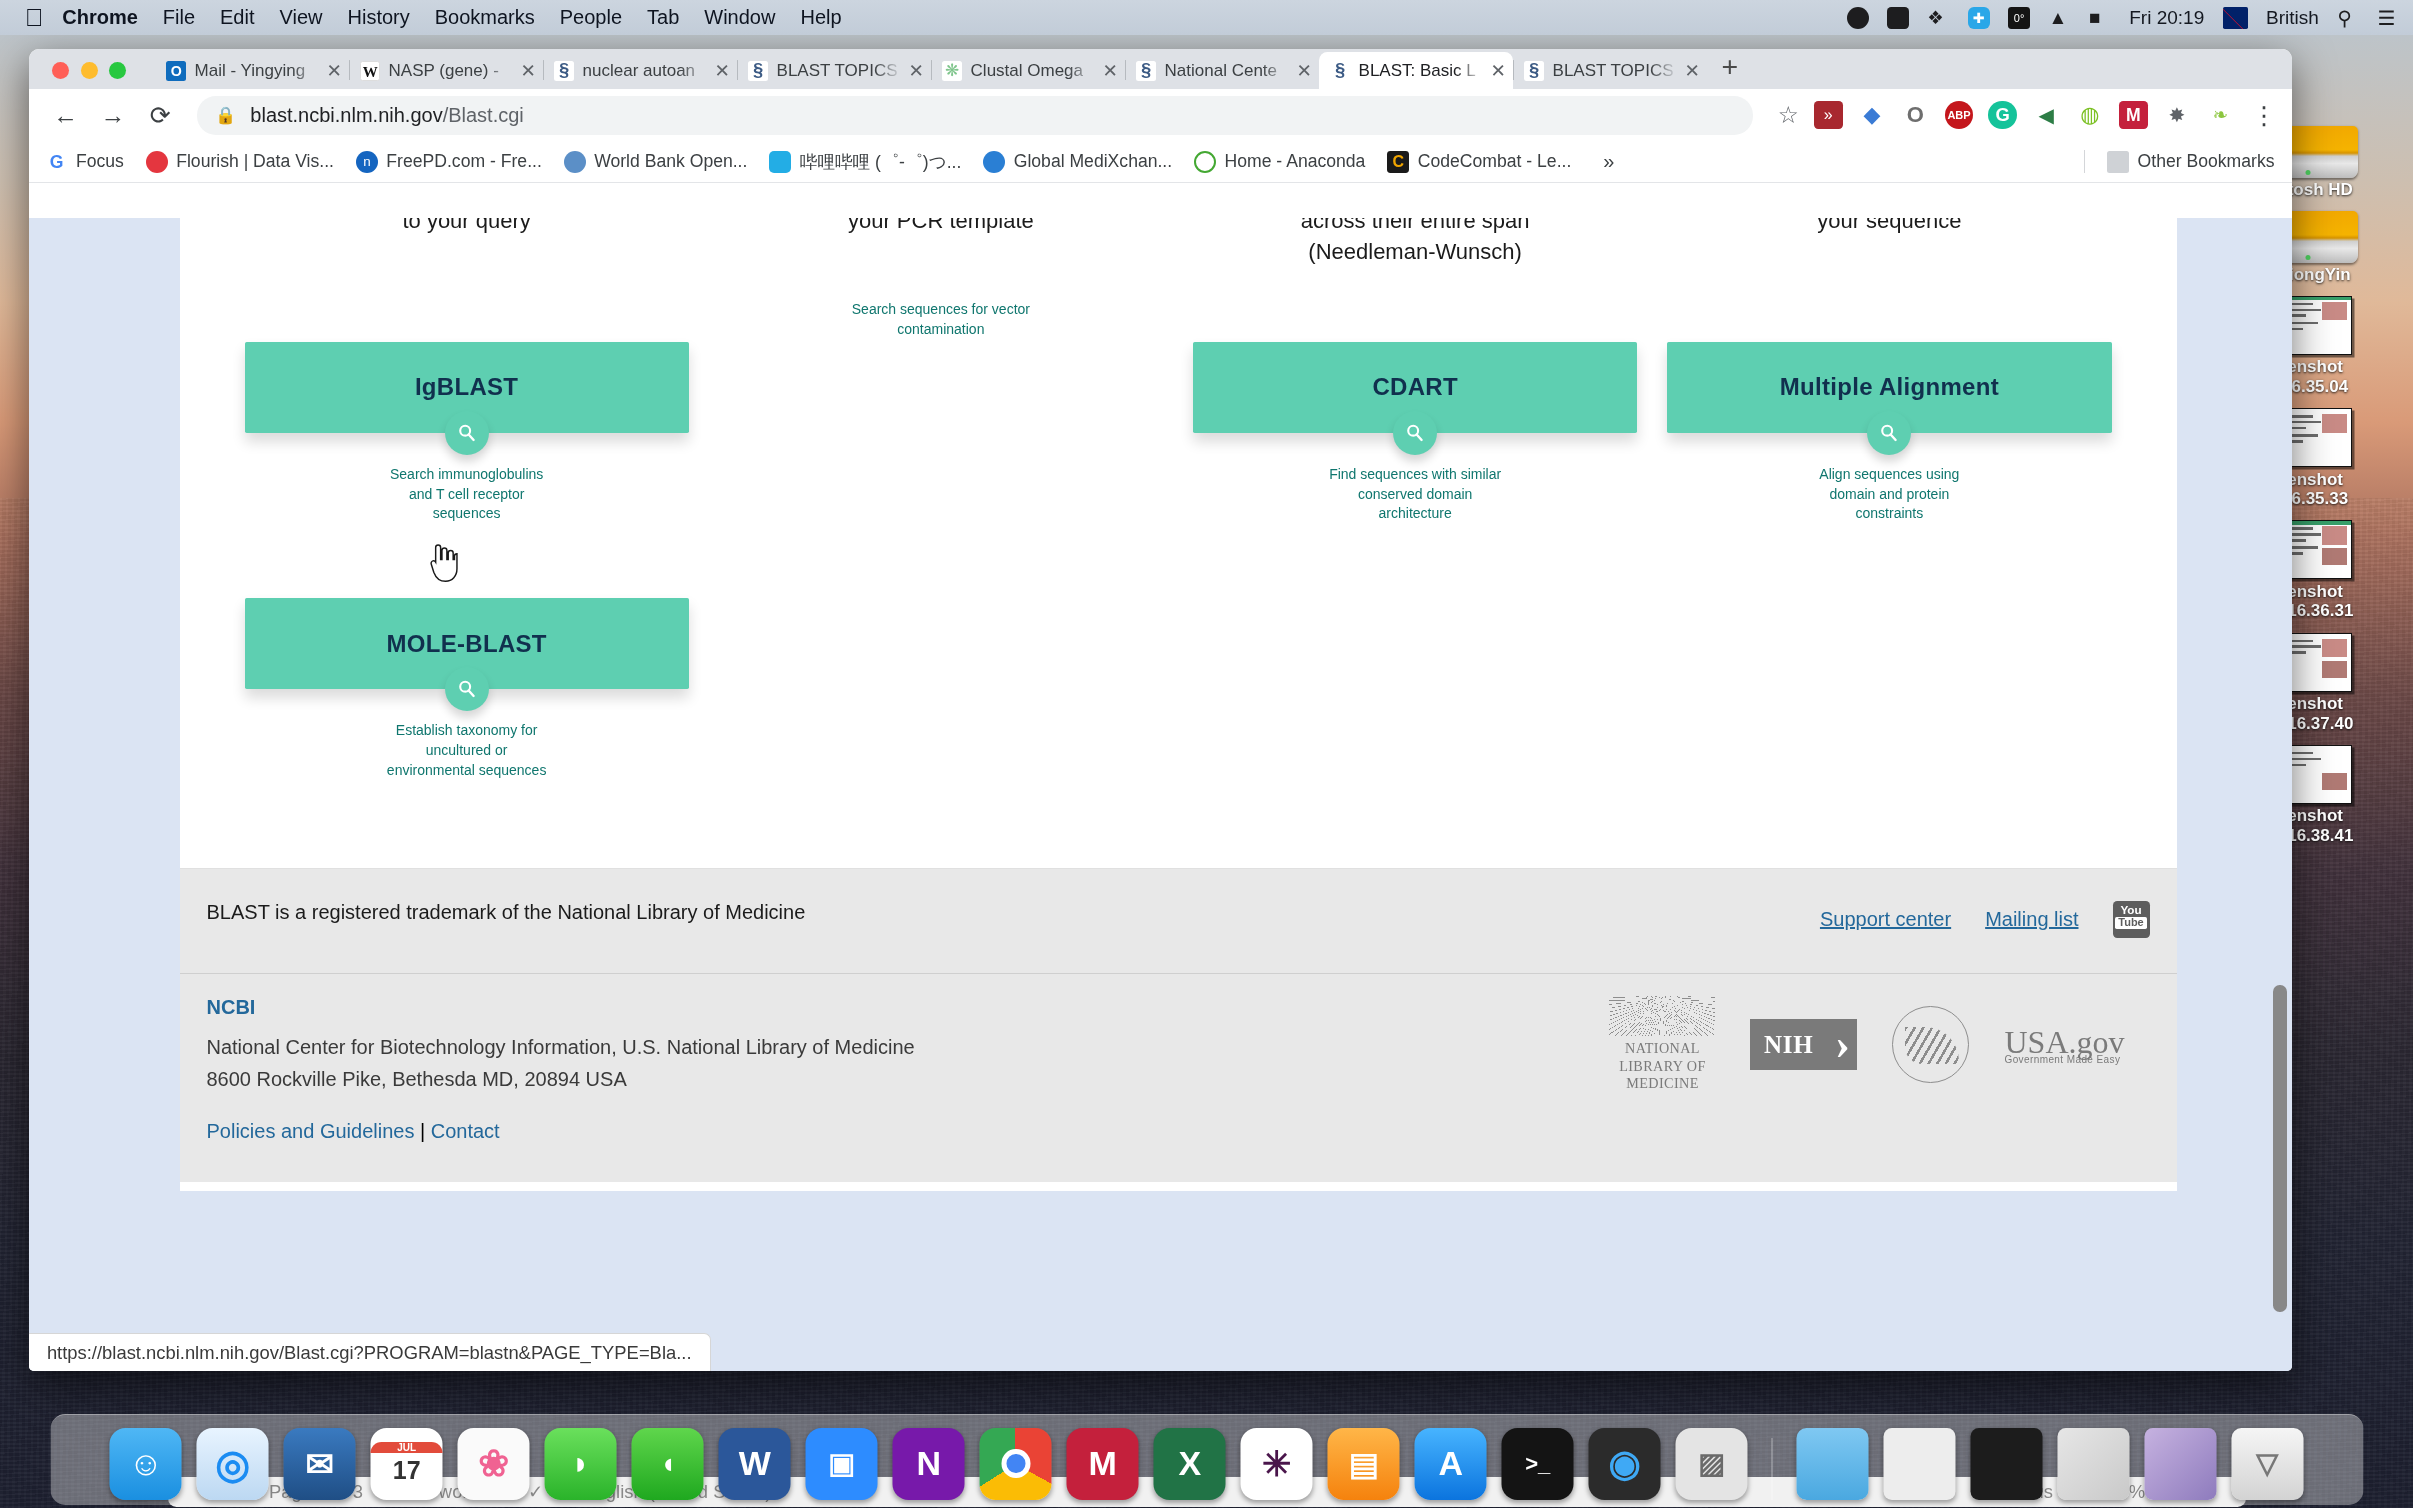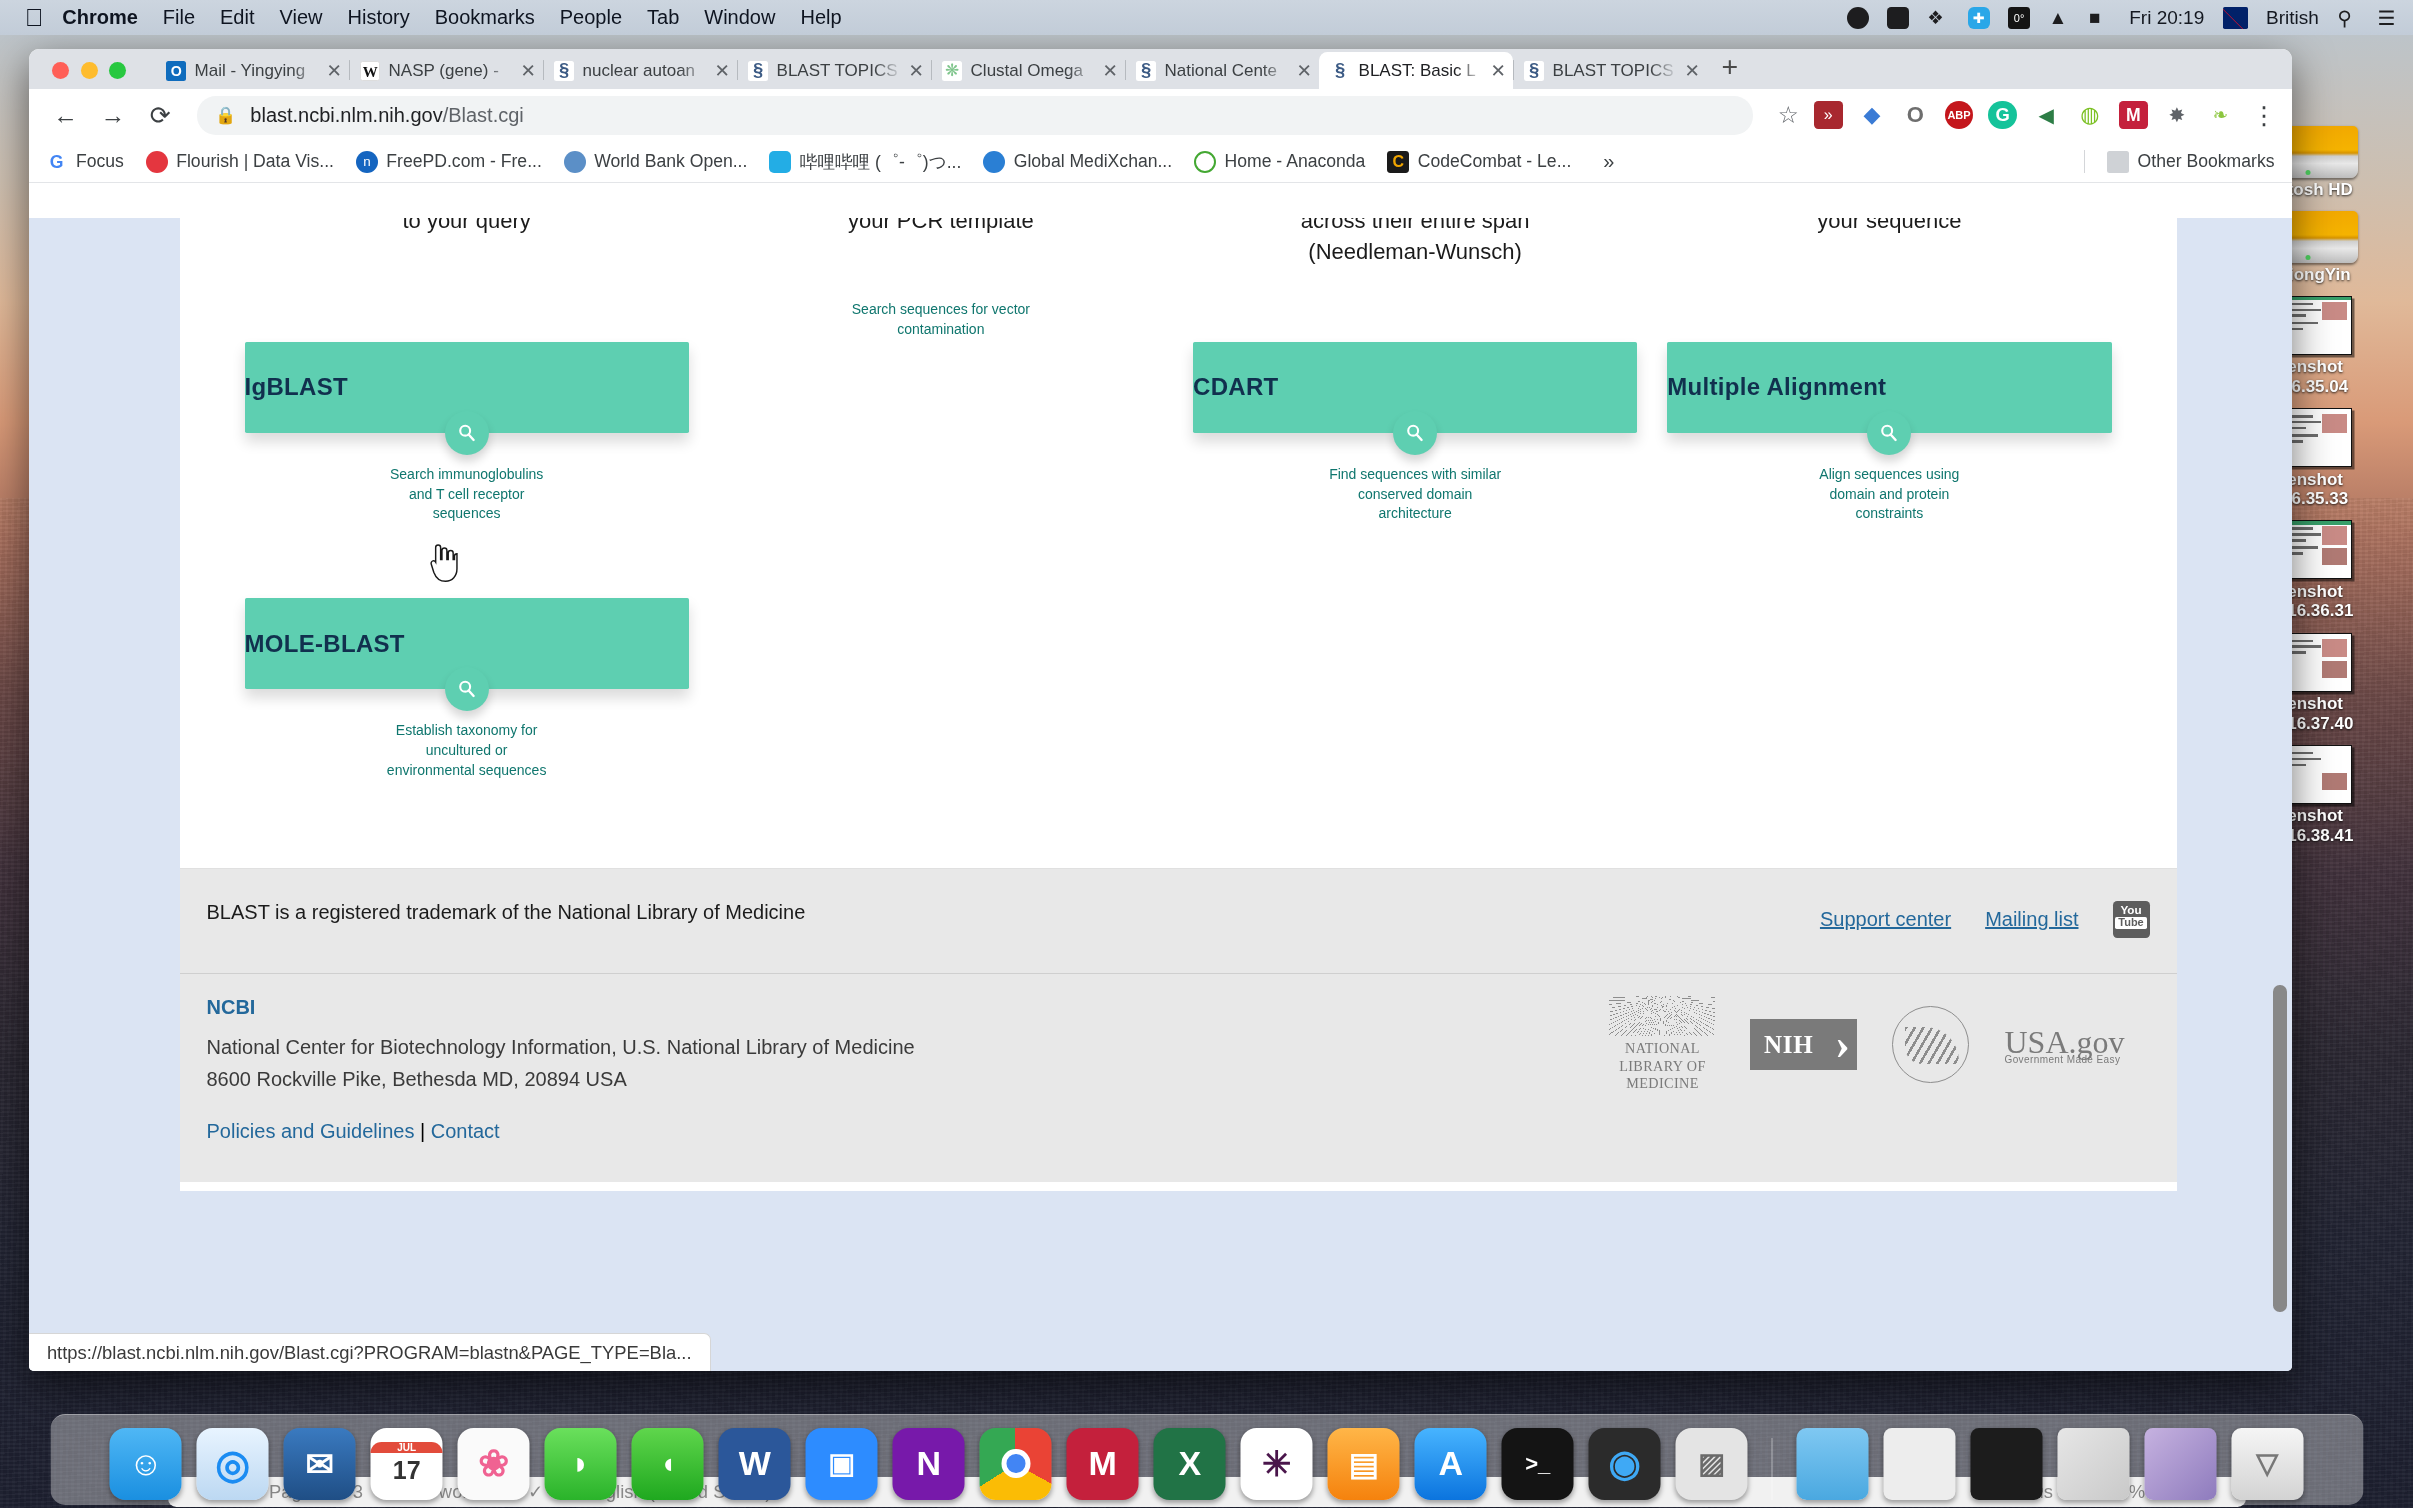--- a/index.html
+++ b/index.html
@@ -160,21 +160,21 @@
   .col{ width:25%; padding:0 15px; text-align:center; }
 
   .desc{
     font-size:22px; color:#1b1b1b; line-height:1.42; margin-top:0;
   }
   .desc.cut{ margin-top:-44px; }
 
   .tile-wrap{ margin-top:74px; position:relative; }
   .tile{
     background:#5ecfb1; height:91px; border-radius:1.7px;
-    display:flex;align-items:center;justify-content:flex-start;
+    display:flex;align-items:center;justify-content:center;
     box-shadow:0 8.4px 13.4px rgba(0,0,0,.14);
     position:relative;
   }
   .tile .label{
     font-size:24px;font-weight:bold;color:#11304e;letter-spacing:0.3px;
   }
   .badge{
     position:absolute; left:50%; bottom:-22px; transform:translateX(-50%);
     width:44px;height:44px;border-radius:50%;background:#5ecfb1;
     display:flex;align-items:center;justify-content:center;

